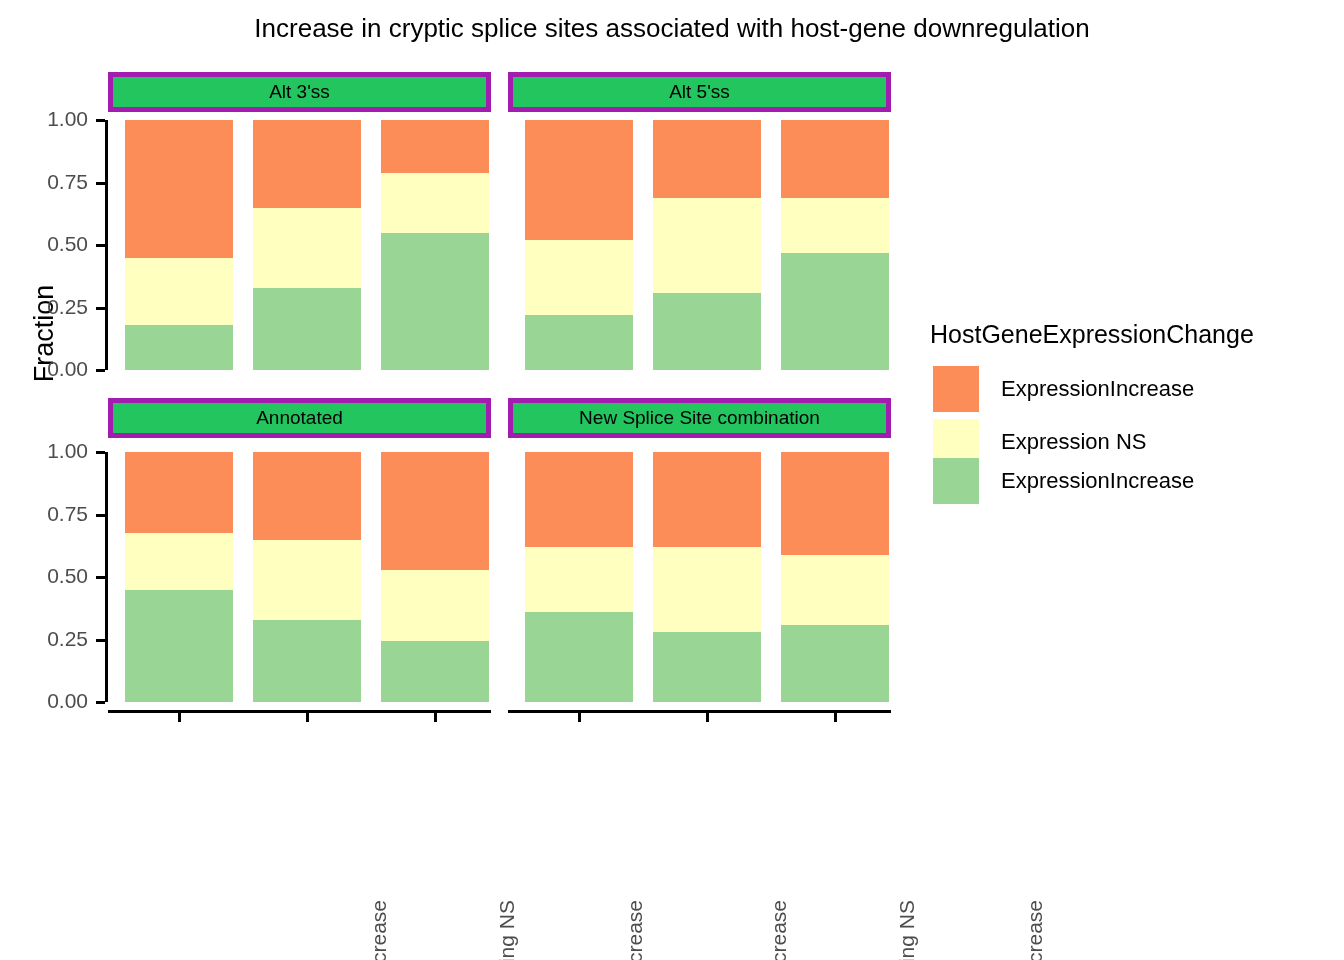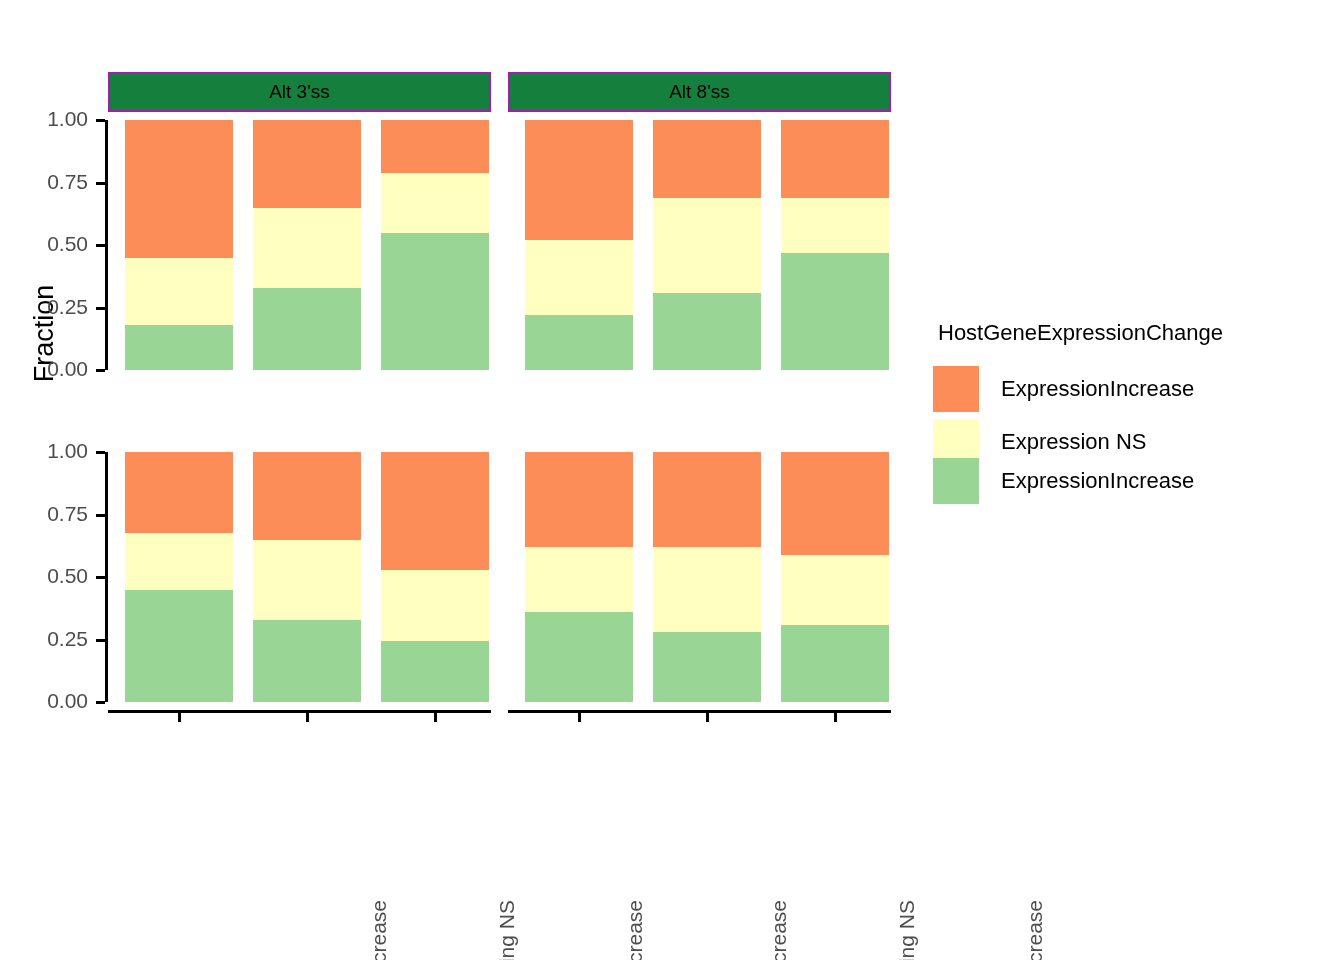--- a/index.html
+++ b/index.html
@@ -68,22 +68,22 @@
   .panel {
     position: absolute;
   }
   .panel-strip {
     position: absolute;
     left: 0;
     top: 0;
     width: 100%;
     height: 40px;
     box-sizing: border-box;
-    border: 2px solid #a21caf;
-    background: #15803d;
+    border: 5px solid #a21caf;
+    background: #22c55e;
     display: flex;
     align-items: center;
     justify-content: center;
   }
   .panel-strip-label {
     font-size: 19px;
     color: #000000;
     white-space: nowrap;
   }
   .panel-area {
@@ -146,23 +146,23 @@
   }
 
   
   #legend {
     position: absolute;
     left: 930px;
     top: 320px;
   }
   #legend-title {
     position: absolute;
-    left: 8px;
+    left: 0;
     top: 0;
-    font-size: 22px;
+    font-size: 25px;
     color: #000000;
     white-space: nowrap;
   }
   .legend-item {
     position: absolute;
     left: 3px;
     display: flex;
     align-items: center;
   }
   .legend-key {
@@ -175,20 +175,21 @@
     font-size: 22px;
     color: #000000;
     white-space: nowrap;
   }
 </style>
 </head>
 <body>
 
 <div id="plot-root">
 
+  <div id="chart-title">Increase in cryptic splice sites associated with host-gene downregulation</div>
 
   <div id="y-axis-title">Fraction</div>
 
   <div id="panels-container">
       <div class="panel" style="left: 108px; top: 72px; width: 383px; height: 298px;">
         <div class="panel-strip">
           <span class="panel-strip-label">Alt 3'ss</span>
         </div>
         <div class="panel-area" style="top: 48px; height: 250px;">
           <div class="bar" style="left: 17px; width: 108px; height: 250px;">
@@ -203,60 +204,66 @@
           </div>
           <div class="bar" style="left: 273px; width: 108px; height: 250px;">
             <div class="seg" style="background: rgb(153, 213, 148); bottom: 0px; height: 137.5px;"></div>
             <div class="seg" style="background: rgb(255, 255, 191); bottom: 137.5px; height: 60px;"></div>
             <div class="seg" style="background: rgb(252, 141, 89); bottom: 197.5px; height: 52.5px;"></div>
           </div>
         </div>
       </div>
       <div class="panel" style="left: 508px; top: 72px; width: 383px; height: 298px;">
         <div class="panel-strip">
-          <span class="panel-strip-label">Alt 8'ss</span>
+          <span class="panel-strip-label">Alt 5'ss</span>
         </div>
         <div class="panel-area" style="top: 48px; height: 250px;">
           <div class="bar" style="left: 17px; width: 108px; height: 250px;">
             <div class="seg" style="background: rgb(153, 213, 148); bottom: 0px; height: 55px;"></div>
             <div class="seg" style="background: rgb(255, 255, 191); bottom: 55px; height: 75px;"></div>
             <div class="seg" style="background: rgb(252, 141, 89); bottom: 130px; height: 120px;"></div>
           </div>
           <div class="bar" style="left: 145px; width: 108px; height: 250px;">
             <div class="seg" style="background: rgb(153, 213, 148); bottom: 0px; height: 77.5px;"></div>
             <div class="seg" style="background: rgb(255, 255, 191); bottom: 77.5px; height: 95px;"></div>
             <div class="seg" style="background: rgb(252, 141, 89); bottom: 172.5px; height: 77.5px;"></div>
           </div>
           <div class="bar" style="left: 273px; width: 108px; height: 250px;">
             <div class="seg" style="background: rgb(153, 213, 148); bottom: 0px; height: 117.5px;"></div>
             <div class="seg" style="background: rgb(255, 255, 191); bottom: 117.5px; height: 55px;"></div>
             <div class="seg" style="background: rgb(252, 141, 89); bottom: 172.5px; height: 77.5px;"></div>
           </div>
         </div>
       </div>
       <div class="panel" style="left: 108px; top: 398px; width: 383px; height: 304px;">
+        <div class="panel-strip">
+          <span class="panel-strip-label">Annotated</span>
+        </div>
         <div class="panel-area" style="top: 54px; height: 250px;">
           <div class="bar" style="left: 17px; width: 108px; height: 250px;">
             <div class="seg" style="background: rgb(153, 213, 148); bottom: 0px; height: 112.5px;"></div>
             <div class="seg" style="background: rgb(255, 255, 191); bottom: 112.5px; height: 56.25px;"></div>
             <div class="seg" style="background: rgb(252, 141, 89); bottom: 168.75px; height: 81.25px;"></div>
           </div>
           <div class="bar" style="left: 145px; width: 108px; height: 250px;">
             <div class="seg" style="background: rgb(153, 213, 148); bottom: 0px; height: 82.5px;"></div>
             <div class="seg" style="background: rgb(255, 255, 191); bottom: 82.5px; height: 80px;"></div>
             <div class="seg" style="background: rgb(252, 141, 89); bottom: 162.5px; height: 87.5px;"></div>
           </div>
           <div class="bar" style="left: 273px; width: 108px; height: 250px;">
             <div class="seg" style="background: rgb(153, 213, 148); bottom: 0px; height: 61.25px;"></div>
             <div class="seg" style="background: rgb(255, 255, 191); bottom: 61.25px; height: 71.25px;"></div>
             <div class="seg" style="background: rgb(252, 141, 89); bottom: 132.5px; height: 117.5px;"></div>
           </div>
         </div>
       </div>
       <div class="panel" style="left: 508px; top: 398px; width: 383px; height: 304px;">
+        <div class="panel-strip">
+          <span class="panel-strip-label">New Splice Site combination</span>
+        </div>
         <div class="panel-area" style="top: 54px; height: 250px;">
           <div class="bar" style="left: 17px; width: 108px; height: 250px;">
             <div class="seg" style="background: rgb(153, 213, 148); bottom: 0px; height: 90px;"></div>
             <div class="seg" style="background: rgb(255, 255, 191); bottom: 90px; height: 65px;"></div>
             <div class="seg" style="background: rgb(252, 141, 89); bottom: 155px; height: 95px;"></div>
           </div>
           <div class="bar" style="left: 145px; width: 108px; height: 250px;">
             <div class="seg" style="background: rgb(153, 213, 148); bottom: 0px; height: 70px;"></div>
             <div class="seg" style="background: rgb(255, 255, 191); bottom: 70px; height: 85px;"></div>
             <div class="seg" style="background: rgb(252, 141, 89); bottom: 155px; height: 95px;"></div>

